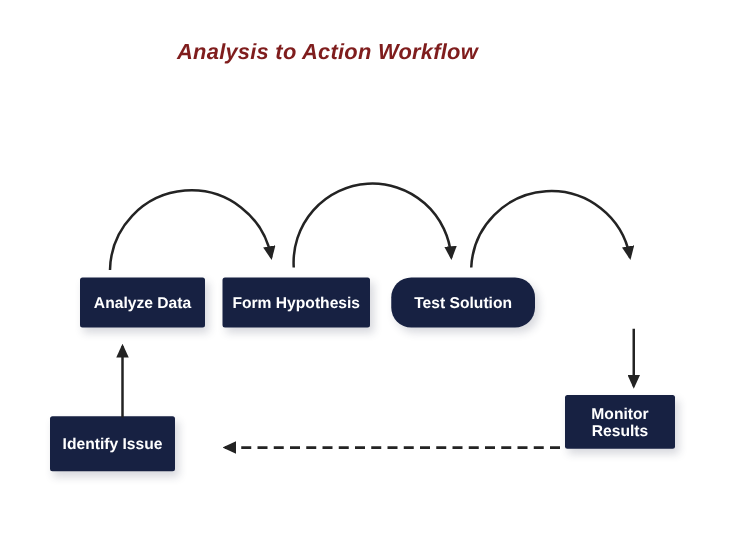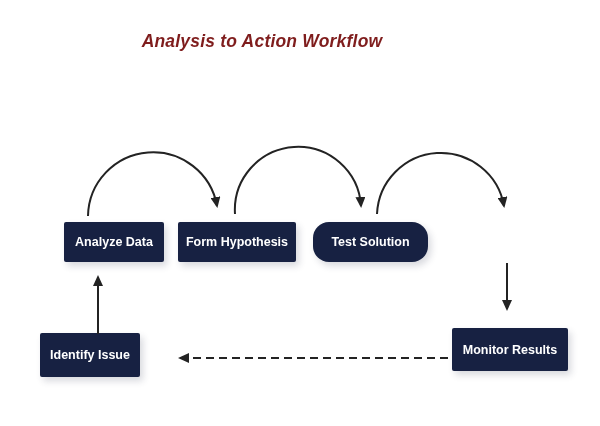--- a/index.html
+++ b/index.html
@@ -30,21 +30,21 @@
     text-align:center;
     border-radius:2px;
     box-shadow:3px 4px 7px rgba(40,45,70,0.18);
   }
   .node.small-label{font-size:11px;}
   #n-analyze   {left:40px;  top:222px; width:100px; height:40px;margin-left:24px;}
   #n-form      {left:178px; top:222px; width:118px; height:40px;}
   #n-test      {left:313px; top:222px; width:115px; height:40px;border-radius:16px;}
   #n-implement {left:451px; top:222px; width:112px; height:40px;}
   #n-identify  {left:40px;  top:333px; width:100px; height:44px;}
-  #n-monitor   {left:452px; top:328px; width:116px; height:43px;}
+  #n-monitor   {left:452px; top:316px; width:88px; height:43px;}
   svg.arrows{position:absolute;left:0;top:0;pointer-events:none;}
 </style>
 </head>
 <body>
 
 <div class="canvas">
 
   <div class="title">Analysis to Action Workflow</div>
 
   <div class="node" id="n-analyze">

